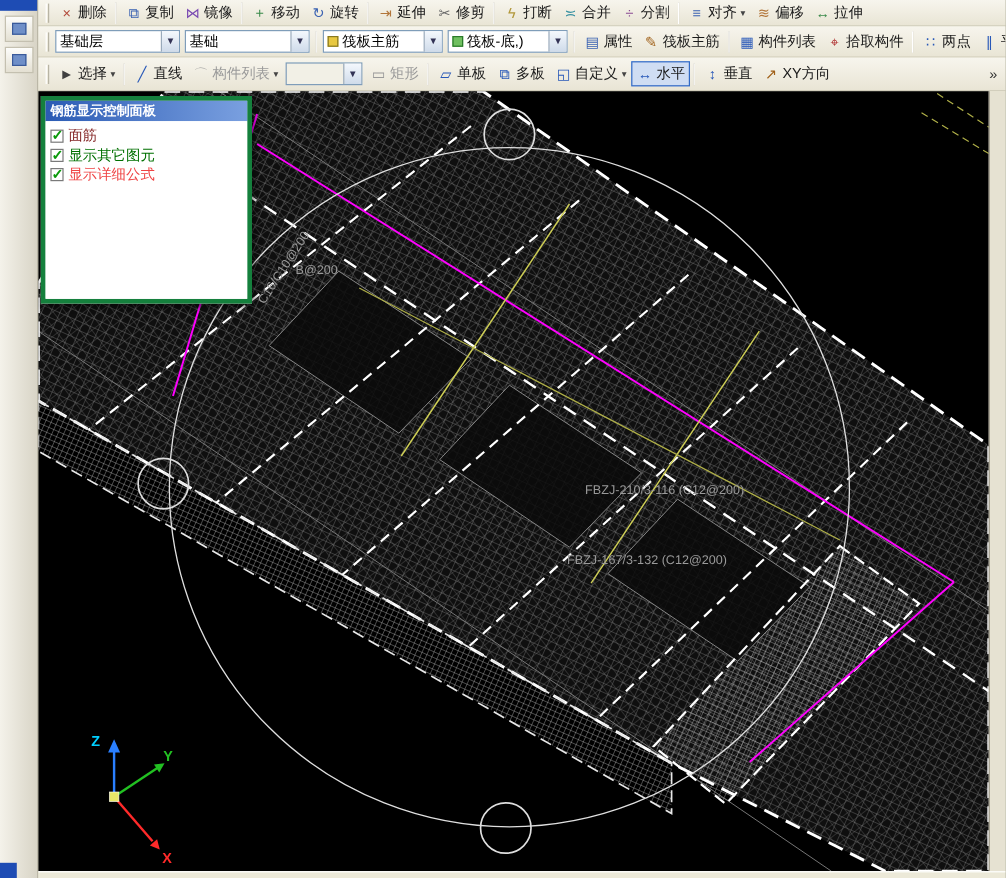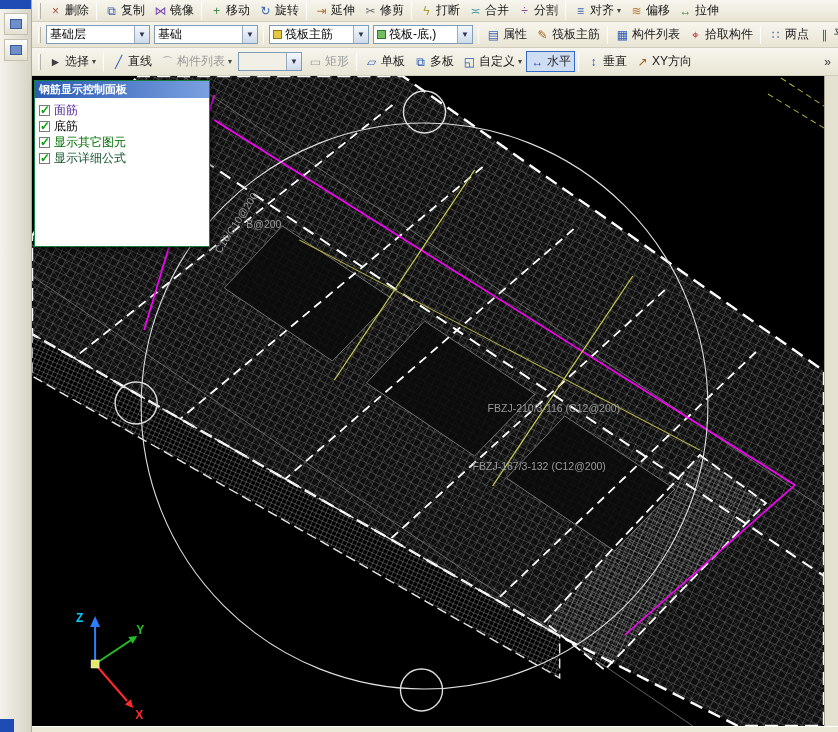--- a/index.html
+++ b/index.html
@@ -33,21 +33,21 @@
   .combo.dis{background:#f2f0e6}
   .w84{width:104px}.w96{width:100px}.w64{width:64px}
   .overflow{margin-left:auto;font-size:12px;color:#333;padding:0 4px;flex:0 0 auto}
 
   
   .canvaswrap{position:absolute;left:32px;top:76px;width:792px;height:650px;background:#000}
   .rightstrip{position:absolute;left:824px;top:76px;width:14px;height:650px;background:#e6e2d2;border-left:1px solid #a8a494}
   .statusbar{position:absolute;left:32px;top:726px;width:806px;height:6px;background:#ece9d8;border-top:1px solid #ffffff}
 
   
-  .panel{position:absolute;left:2px;top:4px;width:176px;border:1px solid #15803d;background:#fff;box-shadow:2px 3px 5px rgba(0,0,0,.55);z-index:5}
+  .panel{position:absolute;left:2px;top:4px;width:176px;border:4px solid #15803d;background:#fff;box-shadow:2px 3px 5px rgba(0,0,0,.55);z-index:5}
   .ptitle{height:17px;background:linear-gradient(90deg,#2b5bb4,#7aa0e0);color:#fff;font-size:11px;font-weight:bold;display:flex;align-items:center;padding:0 4px}
   .pbody{height:148px;padding:4px 2px;background:#fff}
   .pitem{display:flex;align-items:center;gap:4px;height:16px;font-size:12px;padding-left:2px}
   .cb{position:relative;width:11px;height:11px;background:#fff;border:1px solid #7a7a7a;flex:0 0 auto}
   .cb::after{content:"✓";position:absolute;left:0;top:-3px;font-size:12px;font-weight:bold;color:#0a9a0a}
 </style>
 </head>
 <body>
 
 <div class="app">
@@ -323,33 +323,29 @@
     </svg>
 
     
     <div class="panel">
       <div class="ptitle">
         <span>钢筋显示控制面板</span>
       </div>
       <div class="pbody">
         <div class="pitem">
           <span class="cb"></span>
-          <span style="color: #4c1d95;">面筋</span>
-        </div>
-        <div class="pitem">
-          <span class="cb"></span>
-          <span style="color: rgb(0, 0, 0);">底筋</span>
+          <span style="color: #7f1d1d;">面筋</span>
         </div>
         <div class="pitem">
           <span class="cb"></span>
           <span style="color: rgb(0, 112, 0);">显示其它图元</span>
         </div>
         <div class="pitem">
           <span class="cb"></span>
-          <span style="color: #14532d;">显示详细公式</span>
+          <span style="color: #ef4444;">显示详细公式</span>
         </div>
       </div>
     </div>
   </div>
 
   <div class="rightstrip"></div>
   <div class="statusbar"></div>
 </div>
 
 </body></html>

